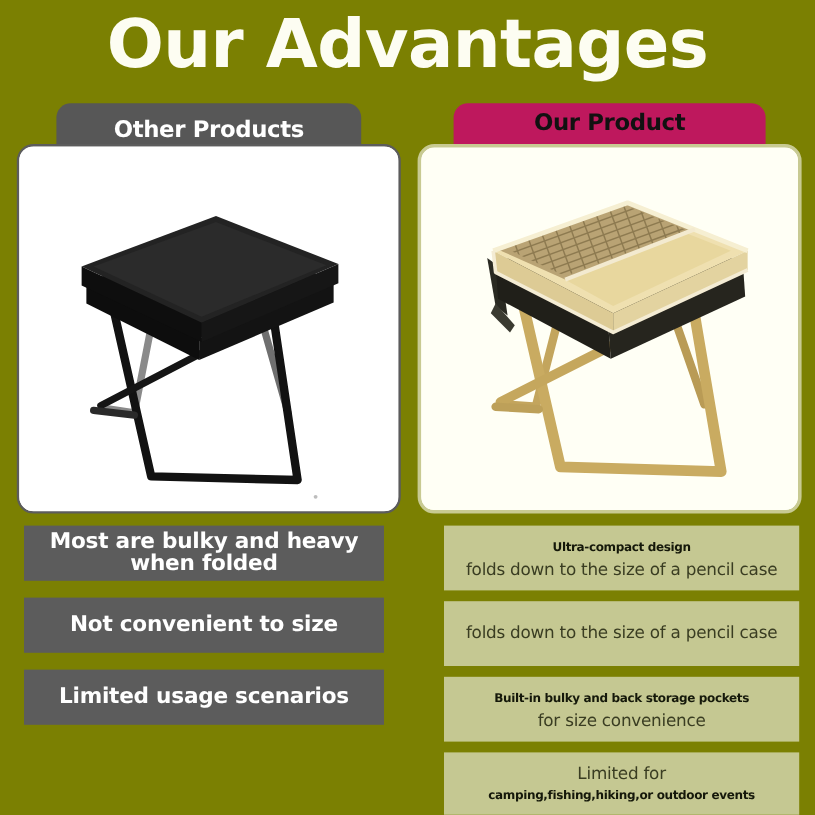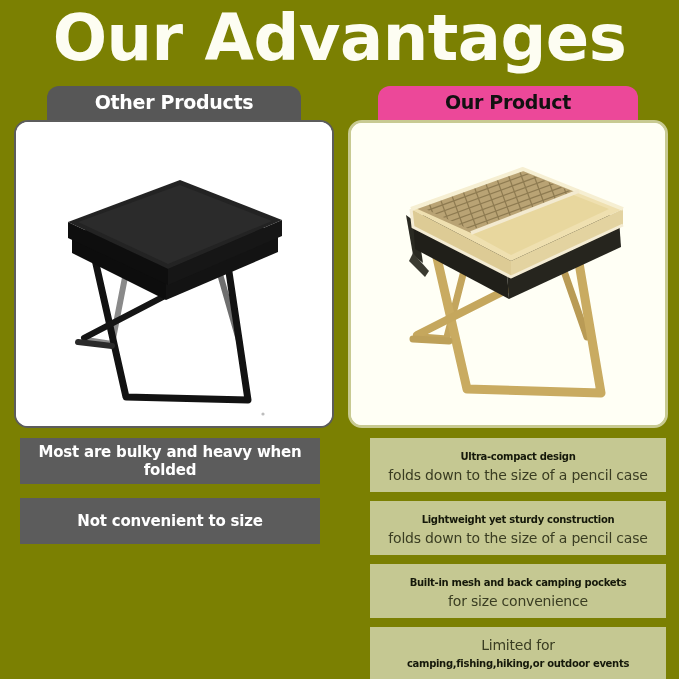--- a/index.html
+++ b/index.html
@@ -16,21 +16,21 @@
   }
 
   
   .title {
     position: absolute;
     top: 9px;
     left: 0;
     width: 679px;
     text-align: center;
     color: #fdfdf2;
-    font-size: 64px;
+    font-size: 56px;
     line-height: 58px;
     font-weight: 800;
     letter-spacing: -0.5px;
     font-family: "DejaVu Sans", "Liberation Sans", sans-serif;
   }
 
   
   .col {
     position: absolute;
     top: 86px;
@@ -45,24 +45,25 @@
     border-radius: 12px 12px 0 0;
     display: flex;
     align-items: center;
     justify-content: center;
     box-sizing: border-box;
     padding-bottom: 2px;
   }
   .badge-left {
     margin: 0 33px 0 33px;
     background: #575757;
+    align-items: flex-end;
   }
   .badge-right {
     margin: 0 30px 0 30px;
-    background: #ec4899;
+    background: #be185d;
   }
   .badge-label {
     font-size: 19px;
     font-weight: 800;
     letter-spacing: -0.3px;
     line-height: 20px;
   }
   .badge-left .badge-label  { color: #ffffff; }
   .badge-right .badge-label { color: #111111; }
 
@@ -111,21 +112,21 @@
     background: #5c5c5c;
     padding: 0 10px;
   }
   .box-right {
     height: 54px;
     background: #c5c892;
     padding: 0 6px;
   }
   .box-left .line-main {
     color: #ffffff;
-    font-size: 15px;
+    font-size: 18px;
     font-weight: 700;
     letter-spacing: -0.2px;
     line-height: 18px;
   }
   .box-right .line-main {
     color: #15180a;
     font-size: 10px;
     font-weight: 700;
     letter-spacing: -0.3px;
     line-height: 19px;
@@ -254,32 +255,34 @@
   </div>
 </div>
 
 <div class="boxes boxes-left">
   <div class="box box-left">
     <span class="line-main">Most are bulky and heavy when folded</span>
   </div>
   <div class="box box-left">
     <span class="line-main">Not convenient to size</span>
   </div>
+  <div class="box box-left">
+    <span class="line-main">Limited usage scenarios</span>
+  </div>
 </div>
 
 <div class="boxes boxes-right">
   <div class="box box-right">
     <span class="line-main">Ultra-compact design</span>
     <span class="line-sub">folds down to the size of a pencil case</span>
   </div>
   <div class="box box-right">
-    <span class="line-main">Lightweight yet sturdy construction</span>
     <span class="line-sub">folds down to the size of a pencil case</span>
   </div>
   <div class="box box-right">
-    <span class="line-main">Built-in mesh and back camping pockets</span>
+    <span class="line-main">Built-in bulky and back storage pockets</span>
     <span class="line-sub">for size convenience</span>
   </div>
   <div class="box box-right sub-first">
     <span class="line-main">camping,fishing,hiking,or outdoor events</span>
     <span class="line-sub">Limited for</span>
   </div>
 </div>
 
 </body></html>

